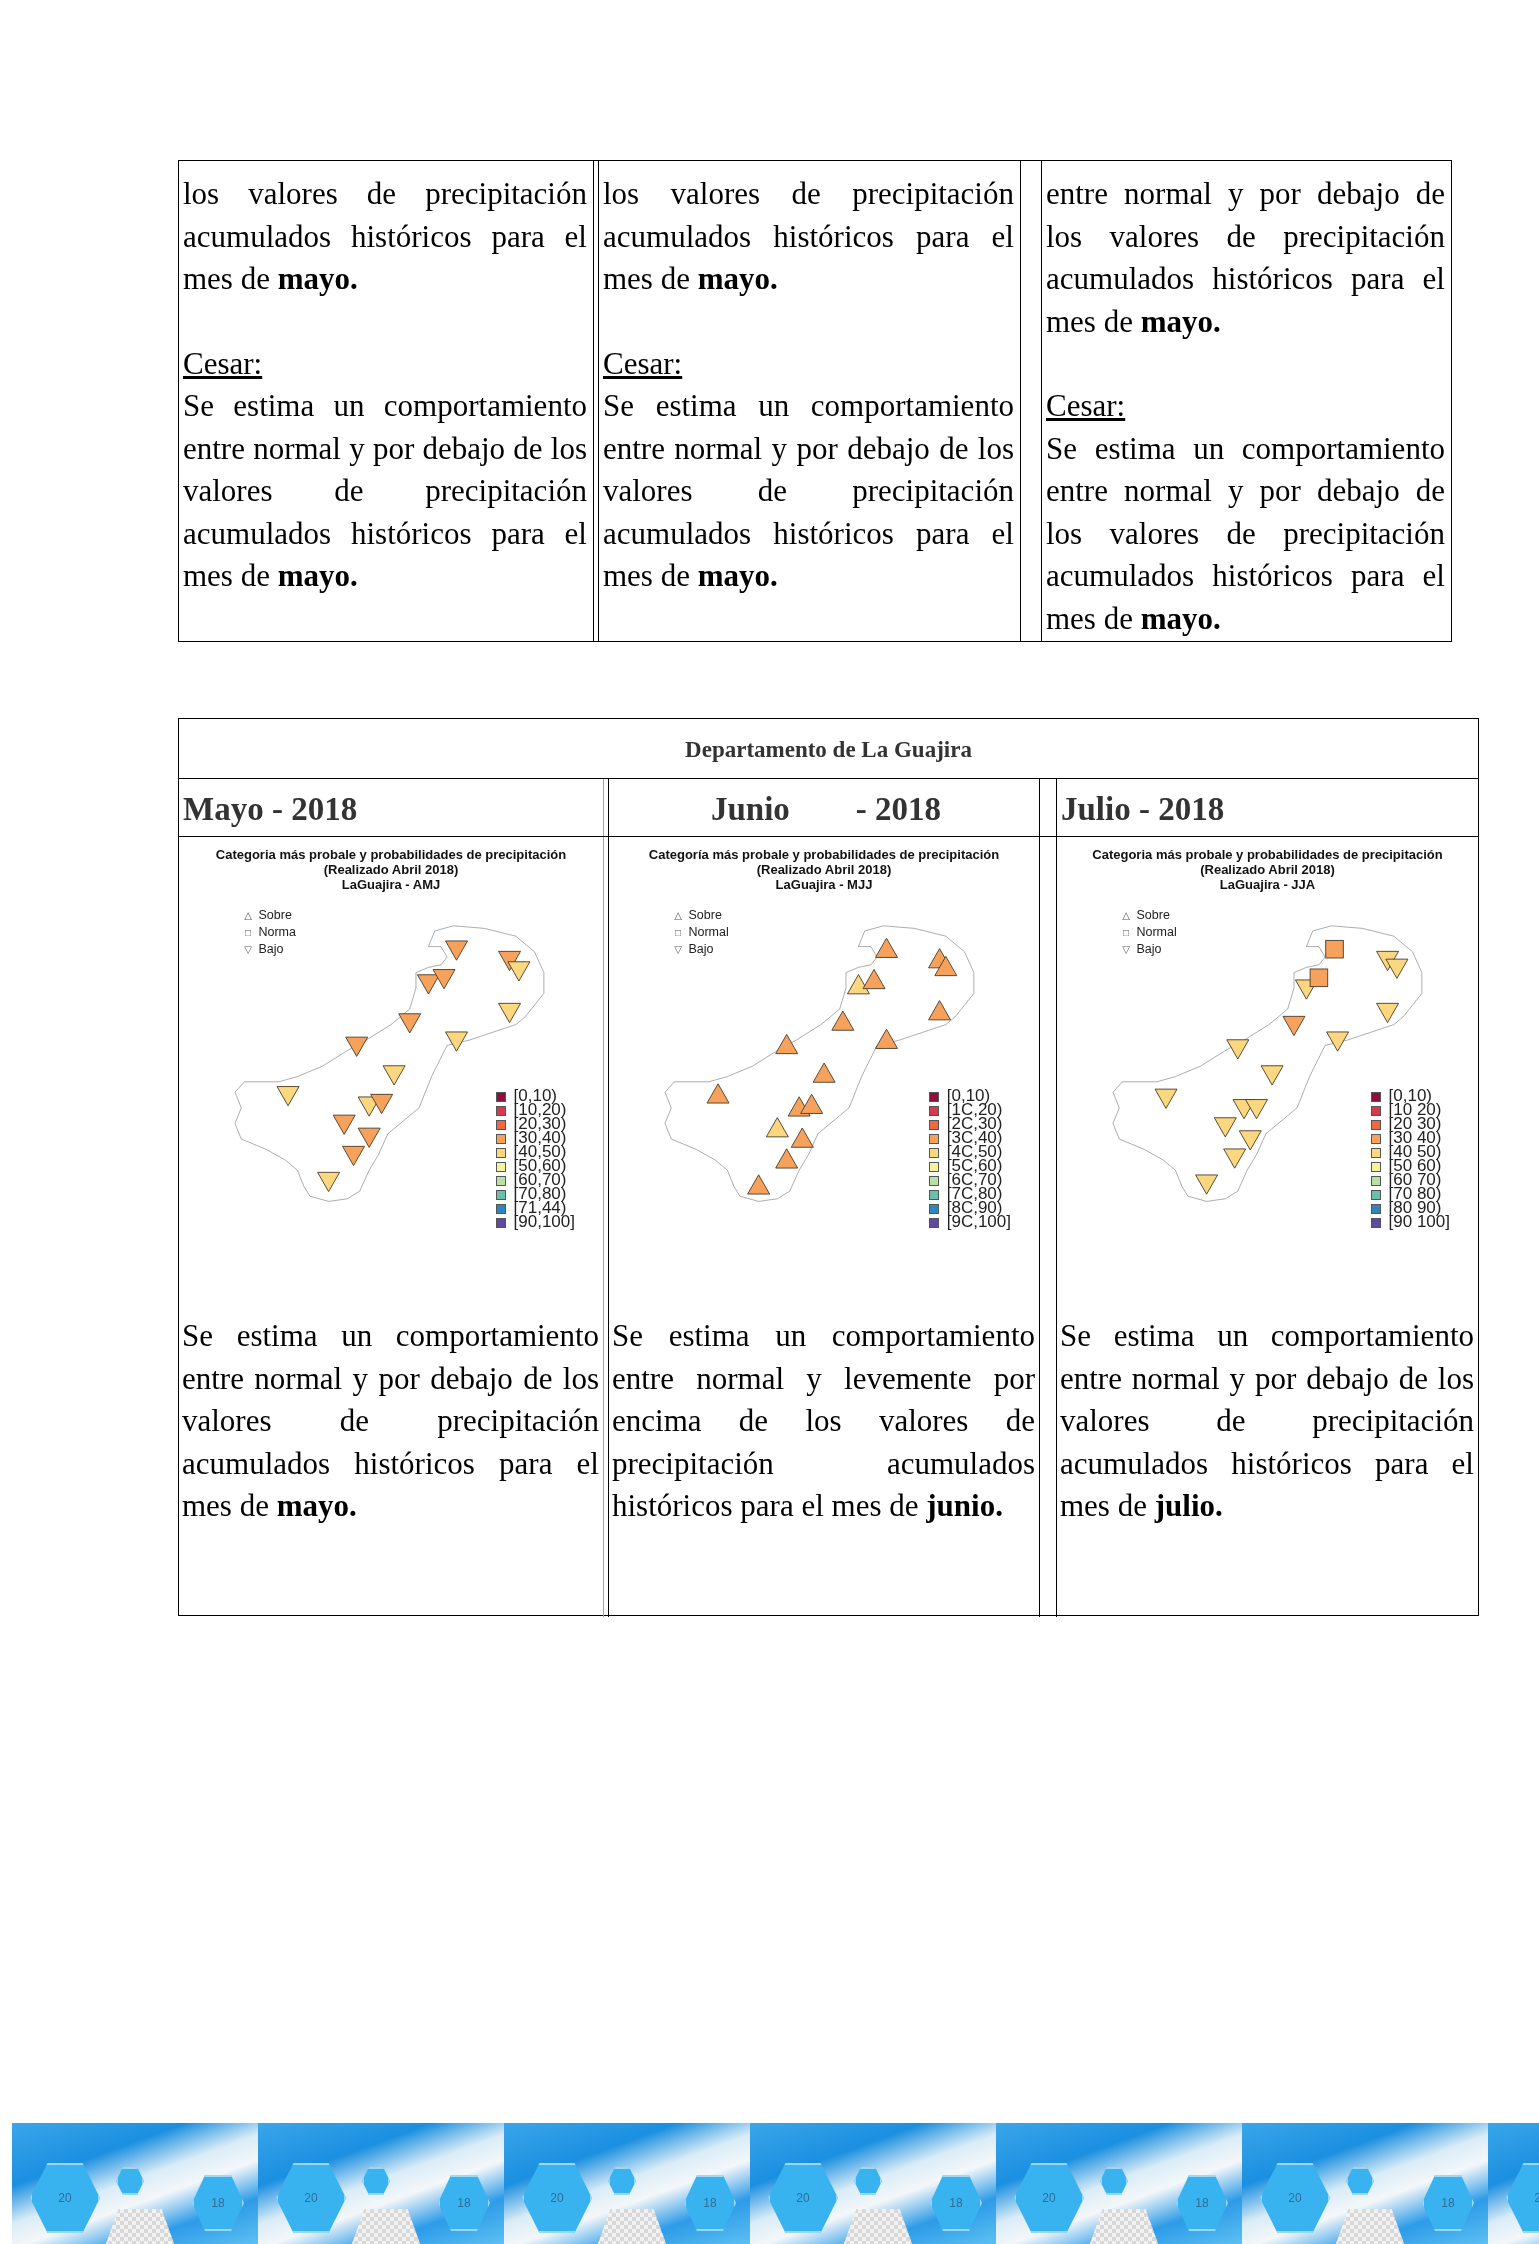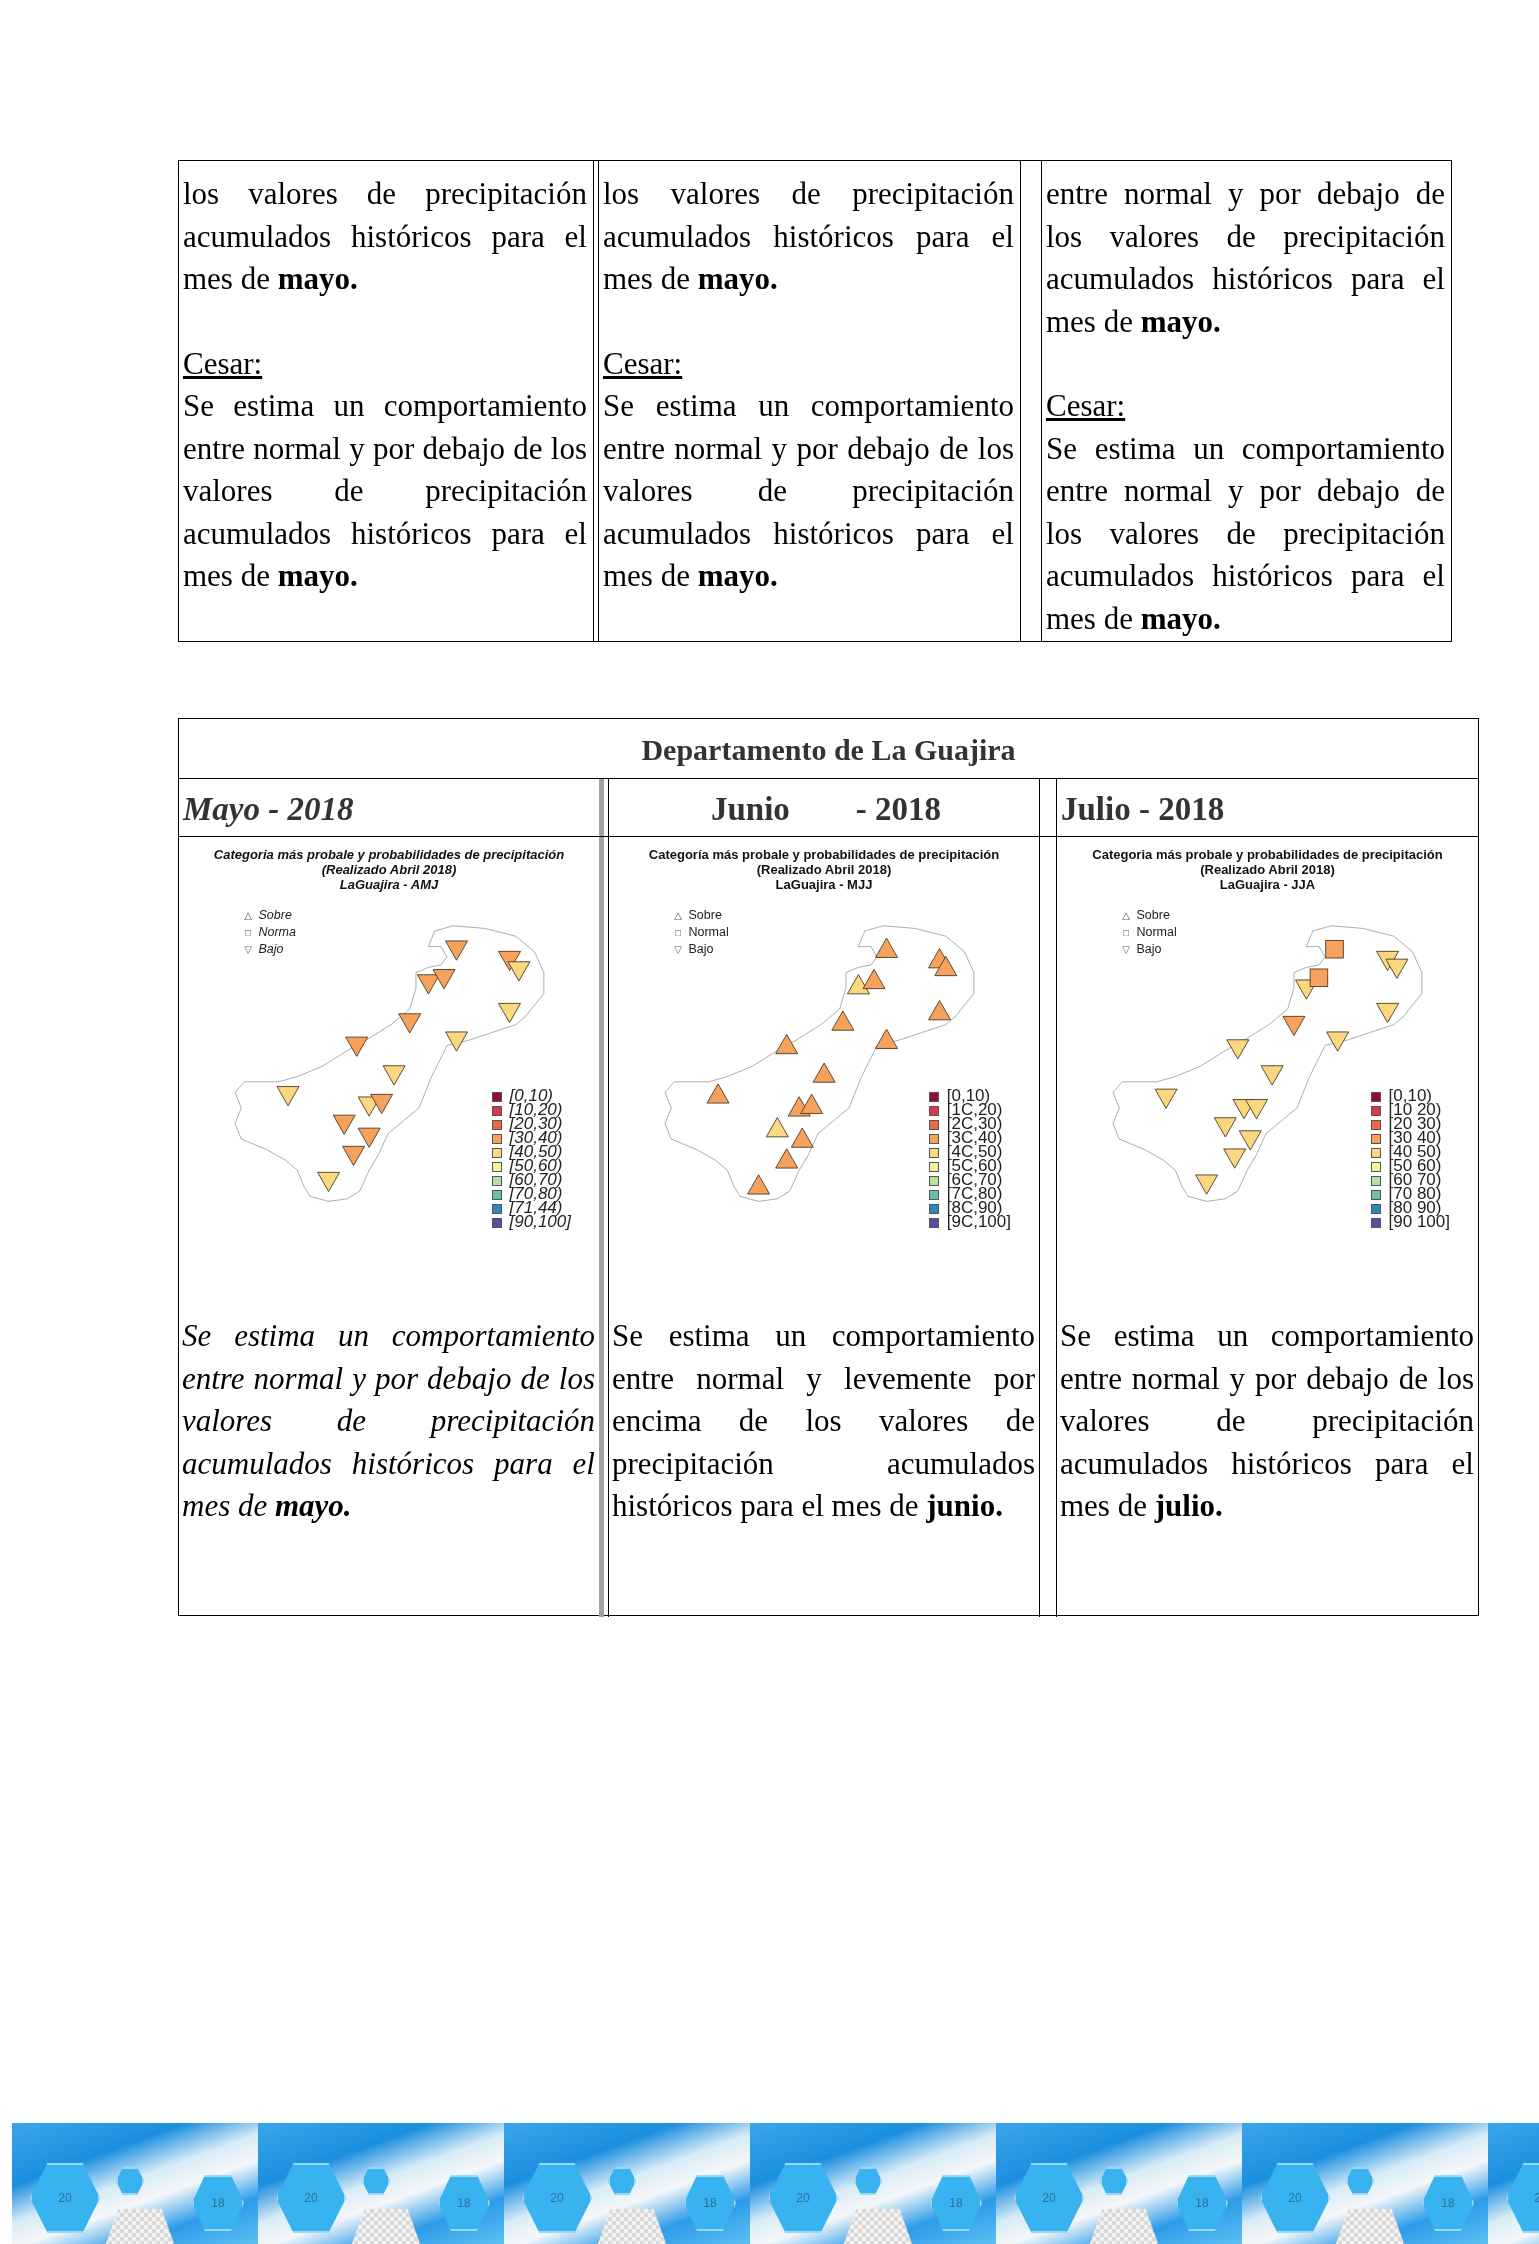--- a/index.html
+++ b/index.html
@@ -8,25 +8,25 @@
   .t1 .col { position:relative; box-sizing:border-box; padding:12px 6px 0 4px; font-size:31px; line-height:42.5px; text-align:justify; }
   .t1 .c1 { width:415px; border-right:1px solid #000; }
   .t1 .c2 { width:423px; border-left:1px solid #000; border-right:1px solid #000; margin-left:4px; }
   .t1 .c3 { flex:1; border-left:1px solid #000; margin-left:20px; }
   .para { margin:0; text-align:justify; text-align-last:left; }
   .gap { height:42px; }
   .u { text-decoration:underline; }
   b { font-weight:bold; }
 
   .t2 { position:absolute; left:178px; top:718px; width:1301px; height:898px; border:1.5px solid #000; box-sizing:border-box; }
-  .t2 .head { height:59px; border-bottom:1.5px solid #000; text-align:center; font-weight:bold; font-size:30px; line-height:62px; color:#333; }
+  .t2 .head { height:59px; border-bottom:1.5px solid #000; text-align:center; font-weight:bold; font-size:23px; line-height:62px; color:#333; }
   .t2 .row { display:flex; }
   .t2 .months { height:57px; border-bottom:1.5px solid #000; }
   .t2 .cell { box-sizing:border-box; position:relative; }
-  .t2 .k1 { width:425px; border-right:5px solid #a3a3a3;font-style:italic; }
+  .t2 .k1 { width:425px; border-right:1px solid #a3a3a3; }
   .t2 .k2 { width:432px; border-left:1px solid #000; border-right:1px solid #000; margin-left:4px; }
   .t2 .k3 { flex:1; border-left:1px solid #000; margin-left:16px; }
   .month { font-weight:bold; font-size:33px; line-height:60px; color:#333; padding-left:4px; white-space:pre; }
   .month.center { text-align:center; }
   .maps { height:470px; }
   .desc { height:310px; }
   .desc .txt { padding:8px 4px 0 3px; font-size:31px; line-height:42.5px; text-align:justify; }
 
   .mapfig { position:absolute; left:0; top:0; width:100%; height:100%; }
   .mtitle { font-family:"Liberation Sans", "DejaVu Sans", sans-serif; font-weight:bold; font-size:13px; text-align:center; line-height:15px; color:#111; margin-top:10px; }

